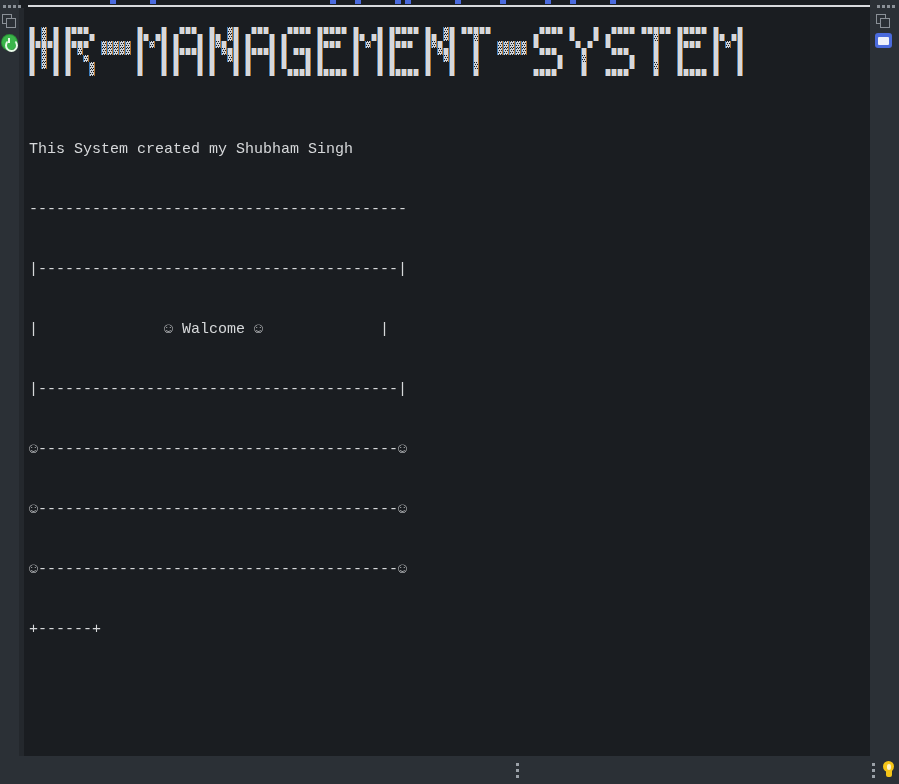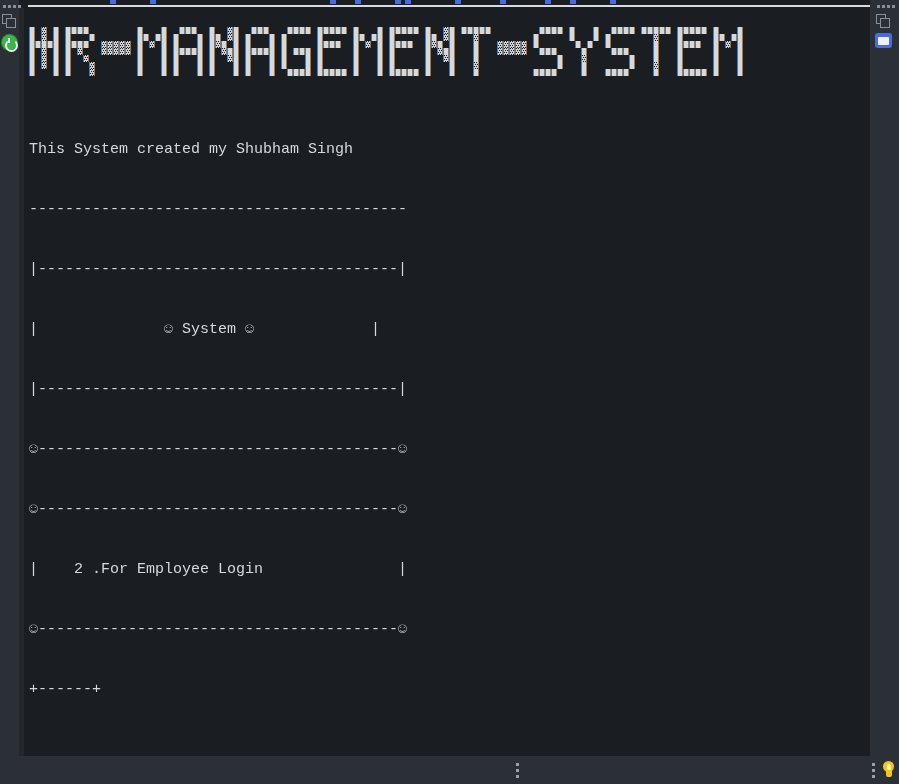--- a/index.html
+++ b/index.html
@@ -1788,25 +1788,24 @@
             <rect x="708" y="42" width="1" height="7" fill="#3f7fbf"></rect>
             <rect x="709" y="42" width="5" height="7" fill="#d6d8da"></rect>
             <rect x="713" y="42" width="1" height="7" fill="#b5742e"></rect>
           </svg>
       </div>
 
       <div class="console">
         <div class="line">This System created my Shubham Singh</div>
         <div class="line">------------------------------------------</div>
         <div class="line">|----------------------------------------|</div>
-        <div class="line">|              ☺ System ☺             |</div>
+        <div class="line">|              ☺ Walcome ☺             |</div>
         <div class="line">|----------------------------------------|</div>
         <div class="line">☺----------------------------------------☺</div>
         <div class="line">☺----------------------------------------☺</div>
-        <div class="line">|    2 .For Employee Login               |</div>
         <div class="line">☺----------------------------------------☺</div>
         <div class="line">+------+</div>
         
       </div>
 
     </div>
   </div>
 
   <div class="bottom-bar">
     <div class="kebab" style="left:516px; top:7px;">

